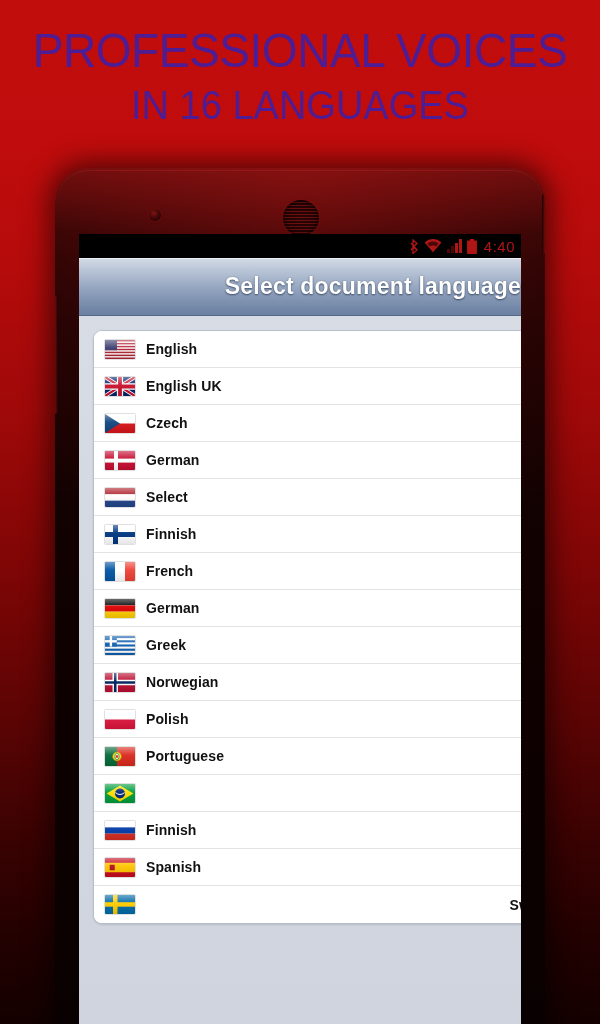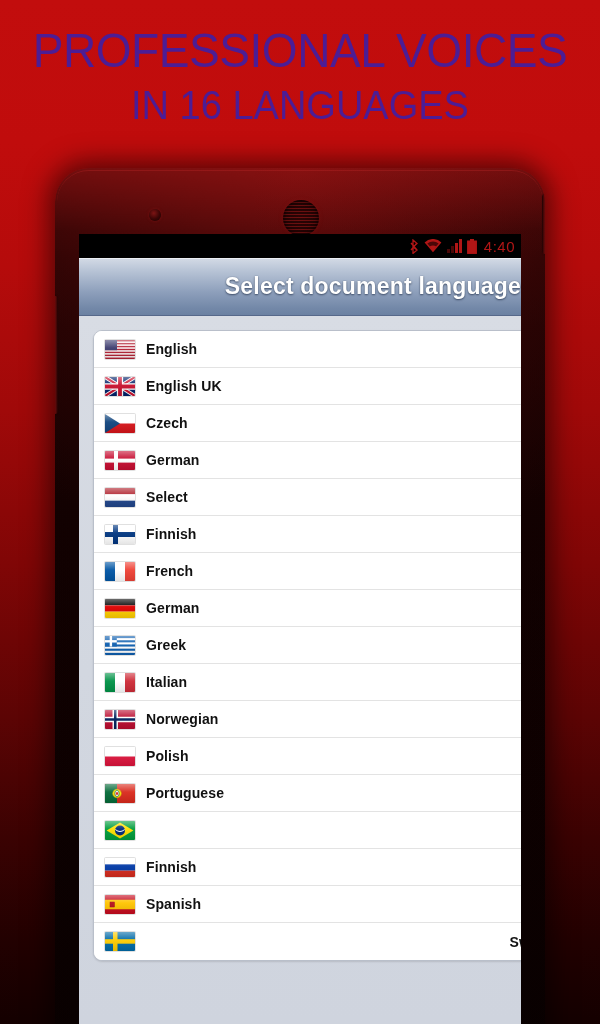--- a/index.html
+++ b/index.html
@@ -278,28 +278,20 @@
               <span class="flag">
                 <svg viewBox="0 0 30 19">
                   <use href="#g-flag-gr"></use>
                 </svg>
               </span>
               <span class="row-label">Greek</span>
             </div>
             <div class="row">
               <span class="flag">
                 <svg viewBox="0 0 30 19">
-                  <use href="#g-flag-it"></use>
-                </svg>
-              </span>
-              <span class="row-label">Italian</span>
-            </div>
-            <div class="row">
-              <span class="flag">
-                <svg viewBox="0 0 30 19">
                   <use href="#g-flag-no"></use>
                 </svg>
               </span>
               <span class="row-label">Norwegian</span>
             </div>
             <div class="row">
               <span class="flag">
                 <svg viewBox="0 0 30 19">
                   <use href="#g-flag-pl"></use>
                 </svg>

